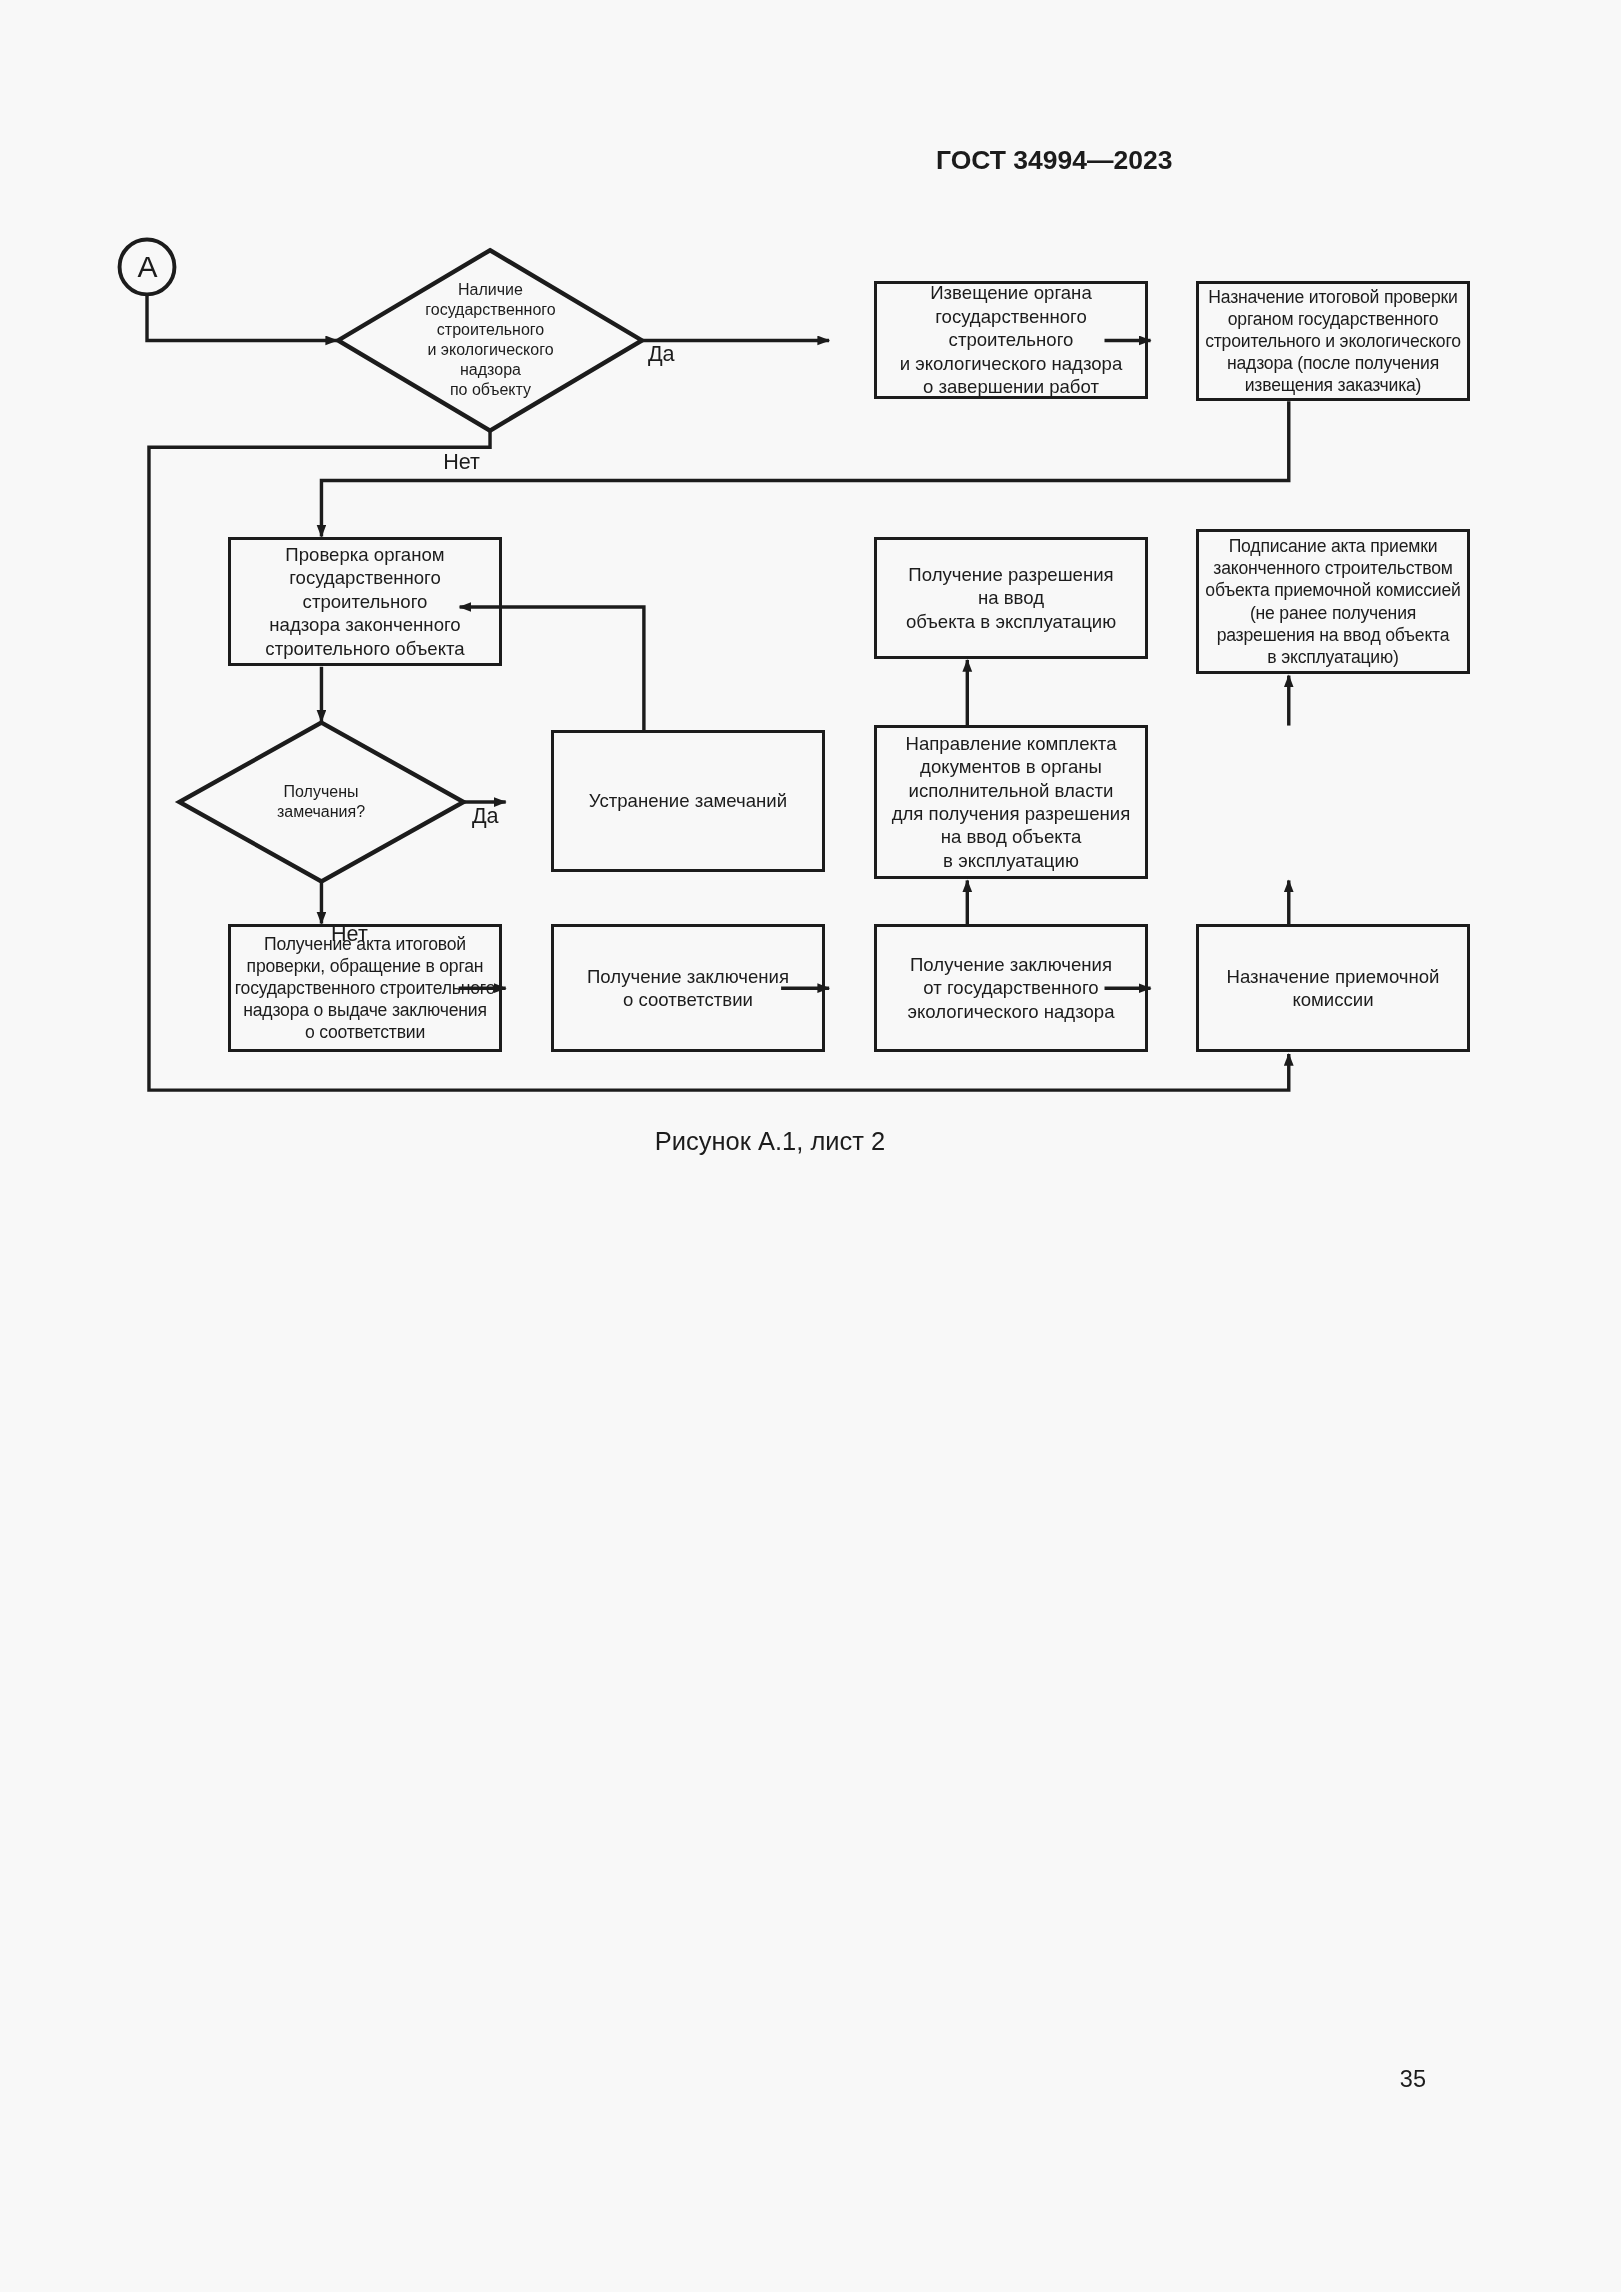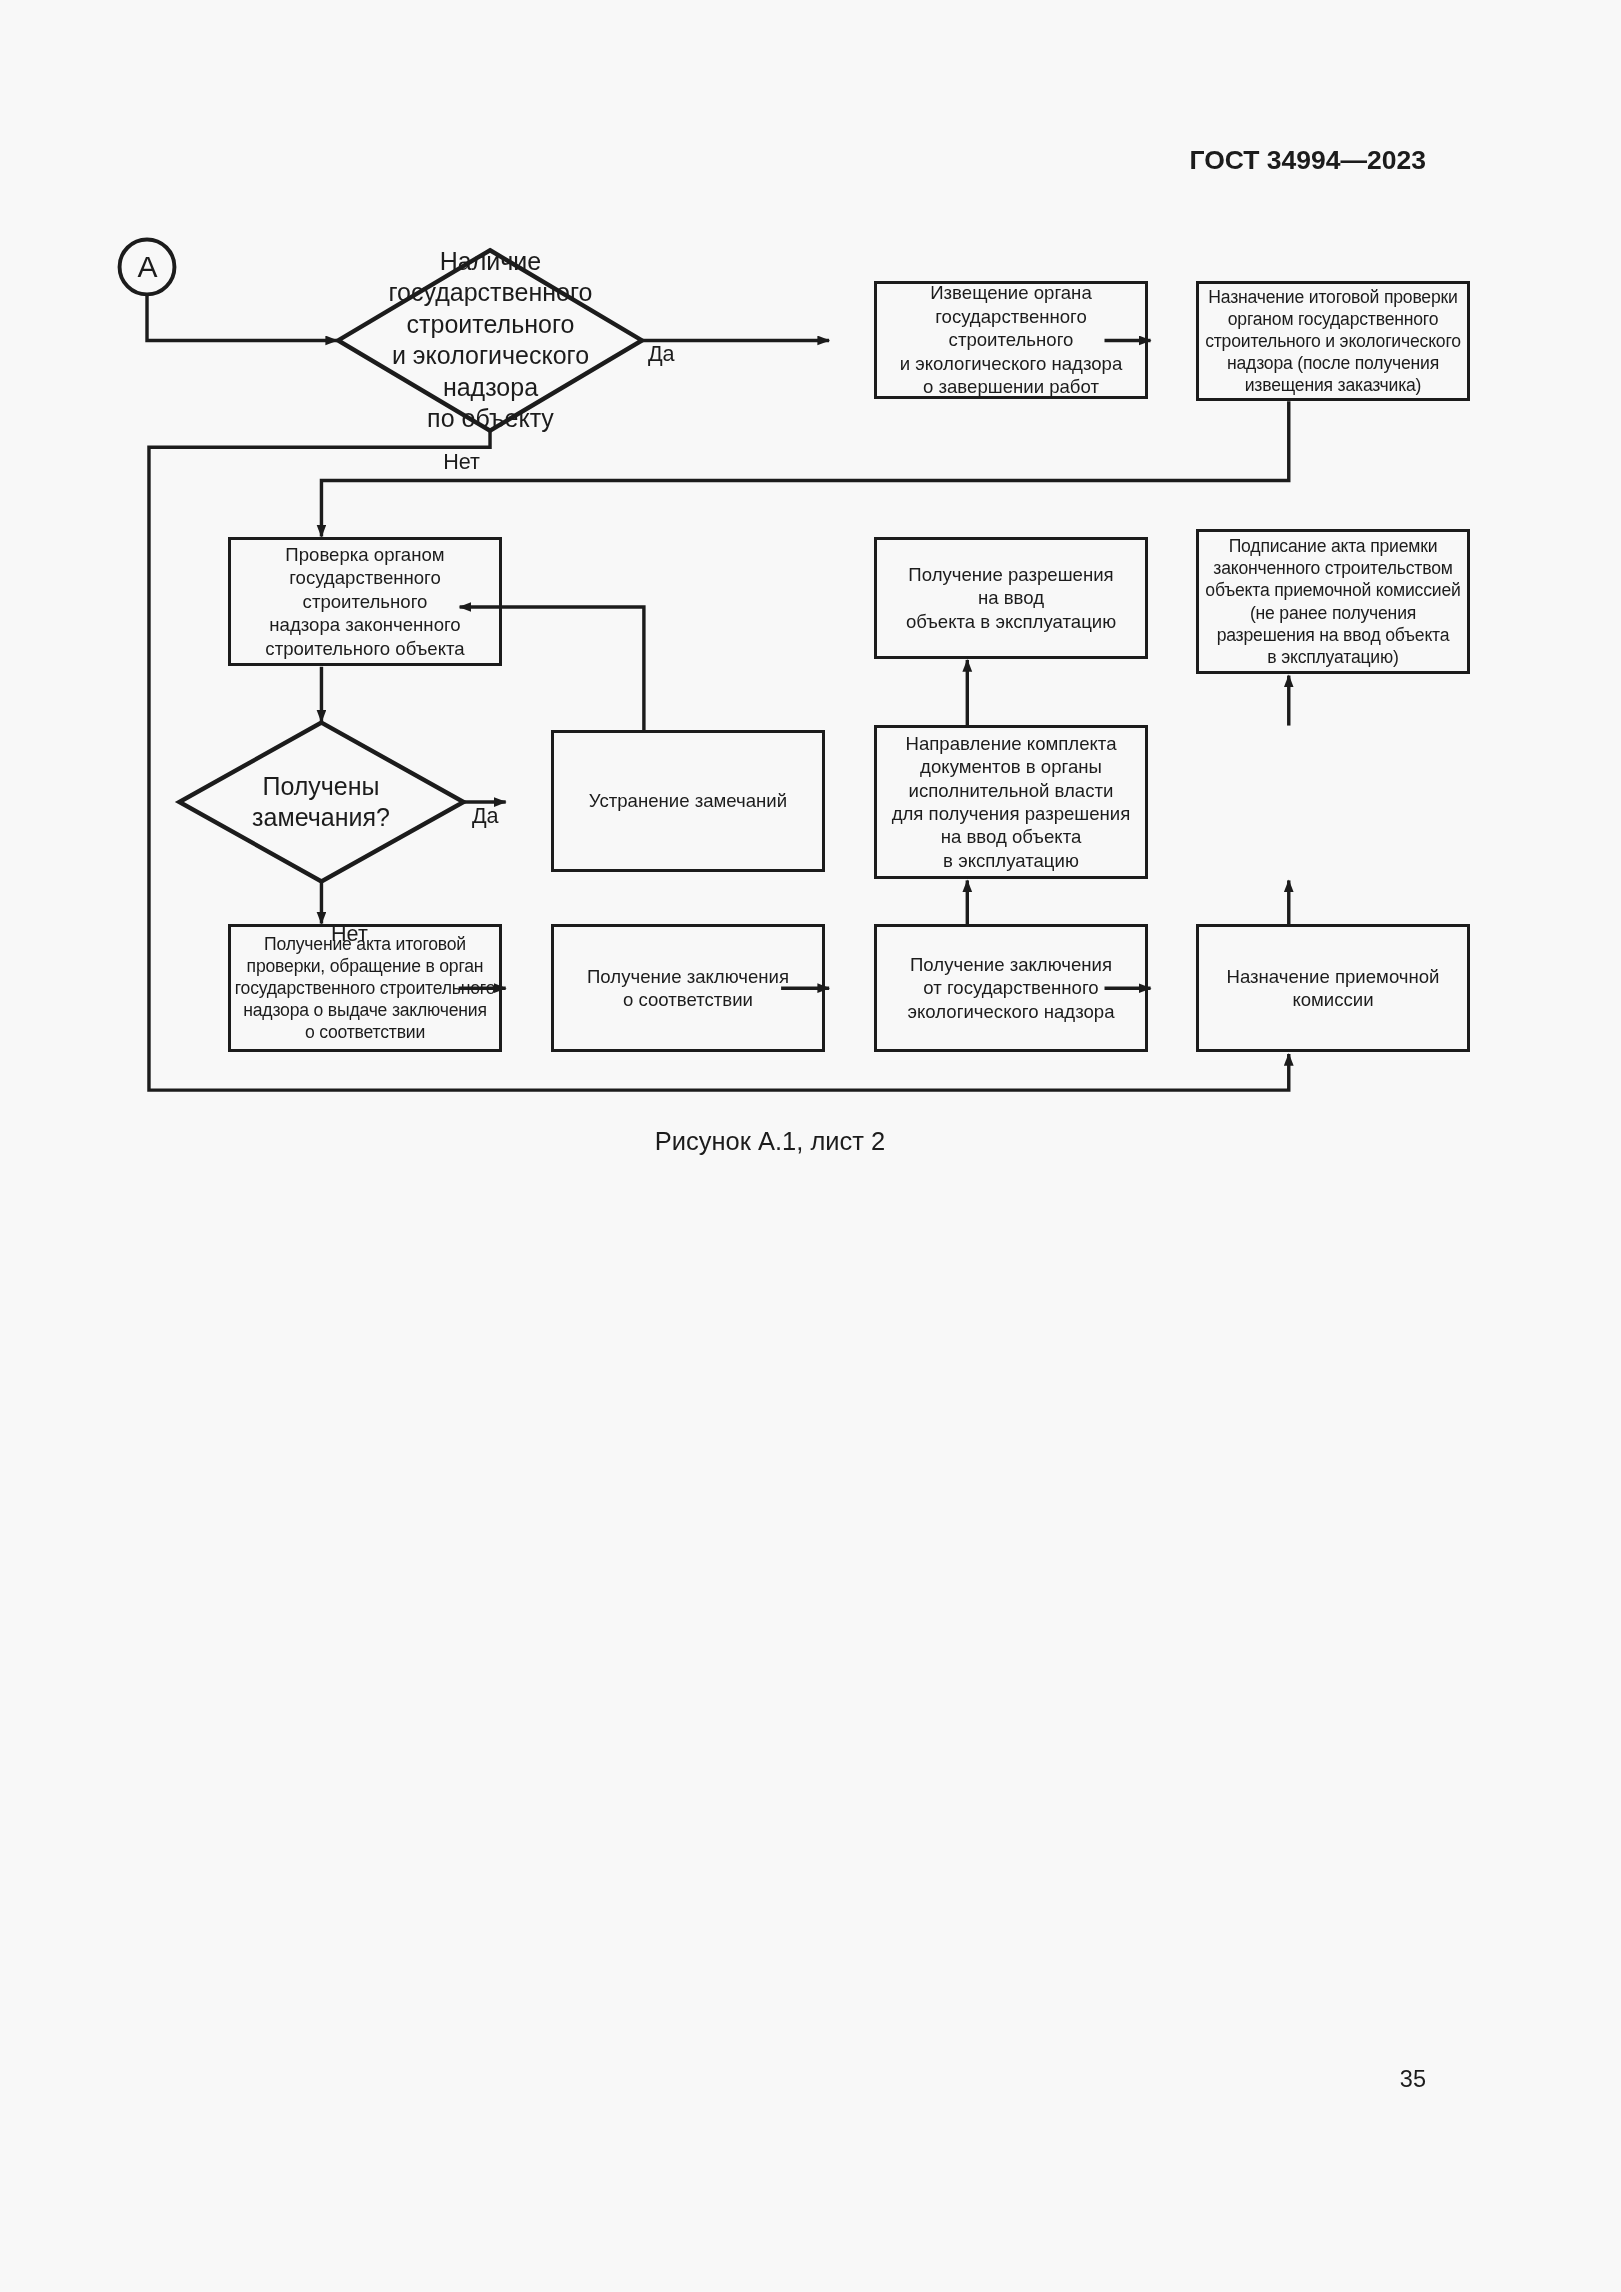--- a/index.html
+++ b/index.html
@@ -18,24 +18,24 @@
   .box {
     position:absolute; box-sizing:border-box;
     border:3.9px solid var(--ink);
     display:flex; align-items:center; justify-content:center;
     text-align:center; white-space:pre-line;
     font-size:18.6px; line-height:1.26; padding:3.9px 2px;margin-left:44px;
   }
   .tight { font-size:17.6px; letter-spacing:-0.2px; }
   .dtext {
     position:absolute; display:flex; align-items:center; justify-content:center;
-    text-align:center; white-space:pre-line; font-size:25px; line-height:1.26;
+    text-align:center; white-space:pre-line; font-size:16px; line-height:1.26;
   }
   .edge-label { position:absolute; font-size:21.6px; line-height:1.1;margin-top:34px; }
-  .hdr { position:absolute; font-weight:bold; font-size:26.5px; text-align:right; }
+  .hdr { position:absolute; font-weight:bold; font-size:26.5px; }
   .caption { position:absolute; font-size:25.5px; text-align:center; }
   .pagenum { position:absolute; font-size:23.5px; text-align:right; }
   .connector-a {
     position:absolute; display:flex; align-items:center; justify-content:center;
     font-size:30px;
   }
 </style>
 </head>
 <body>
 

